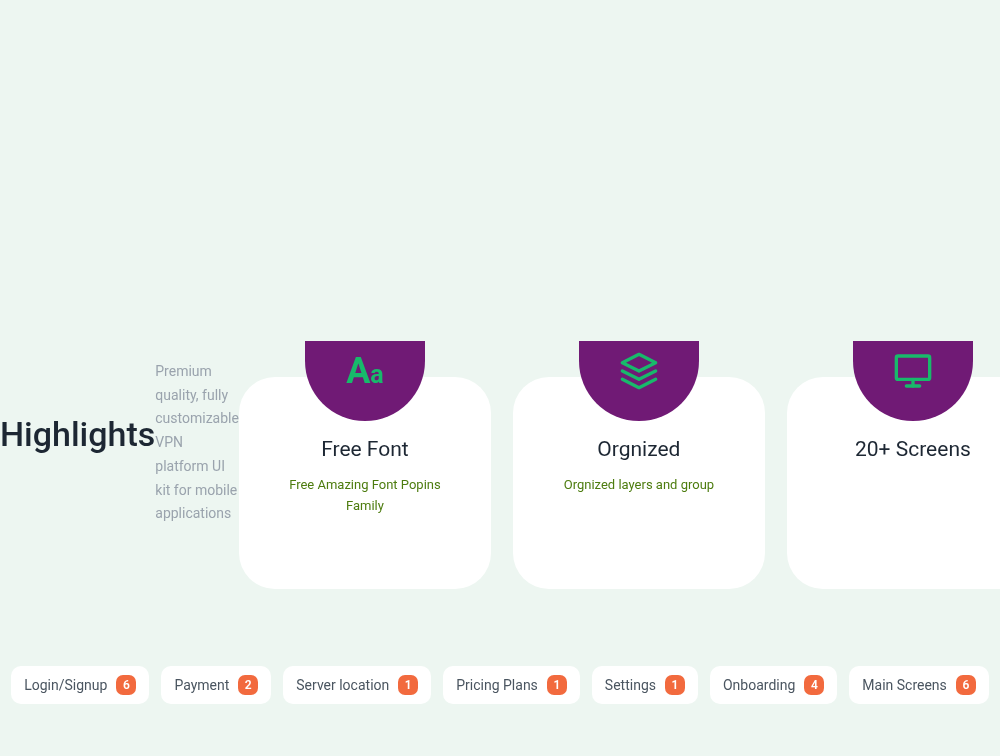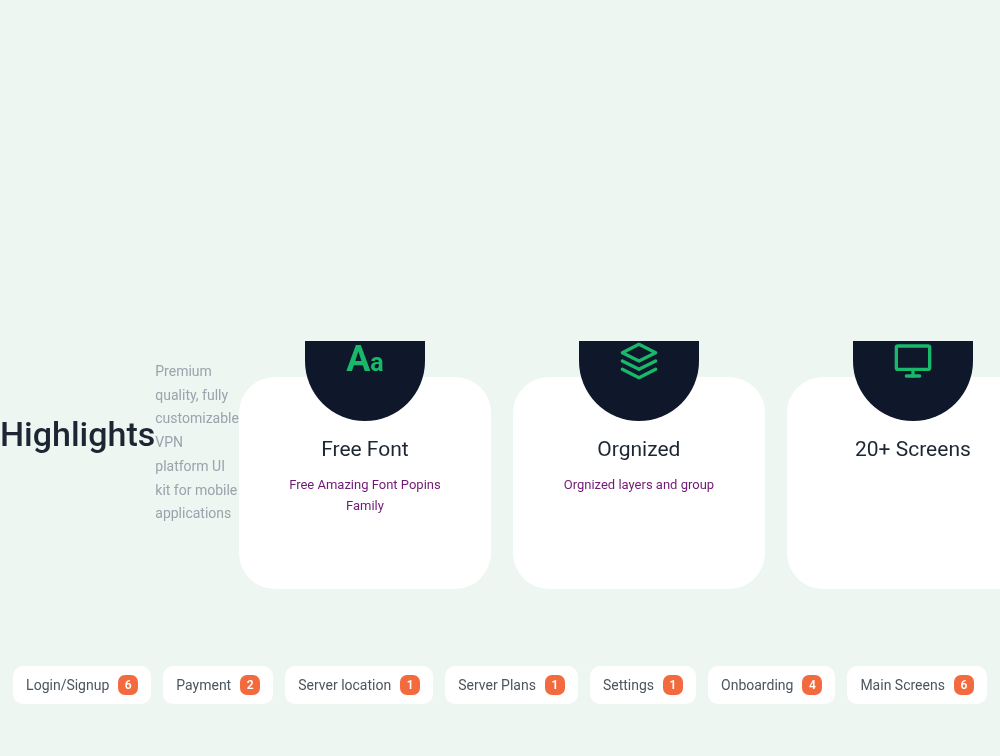--- a/index.html
+++ b/index.html
@@ -48,39 +48,40 @@
     align-items: center;
     padding-top: 60px;
   }
   .card-icon-notch {
     position: absolute;
     top: -36px;
     left: 50%;
     transform: translateX(-50%);
     width: 120px;
     height: 80px;
-    background: #0f172a;
+    background: #701a75;
     border-radius: 0 0 60px 60px;
     display: flex;
+    align-items: center;
     justify-content: center;
     padding-bottom: 20px;
   }
   .card-icon-notch svg {
     width: 40px;
     height: 40px;
   }
   .card-title {
     font-size: 21px;
     font-weight: 400;
     color: #1d2733;
     margin-bottom: 14px;
   }
   .card-desc {
     font-size: 13px;
-    color: #701a75;
+    color: #4d7c0f;
     text-align: center;
     line-height: 1.6;
     max-width: 170px;
   }
   .chips-row {
     position: absolute;
     bottom: 52px;
     left: 0;
     right: 0;
     display: flex;
@@ -171,21 +172,21 @@
     </div>
     <div class="chip">
       <span>Payment</span>
       <span class="chip-badge">2</span>
     </div>
     <div class="chip">
       <span>Server location</span>
       <span class="chip-badge">1</span>
     </div>
     <div class="chip">
-      <span>Server Plans</span>
+      <span>Pricing Plans</span>
       <span class="chip-badge">1</span>
     </div>
     <div class="chip">
       <span>Settings</span>
       <span class="chip-badge">1</span>
     </div>
     <div class="chip">
       <span>Onboarding</span>
       <span class="chip-badge">4</span>
     </div>

